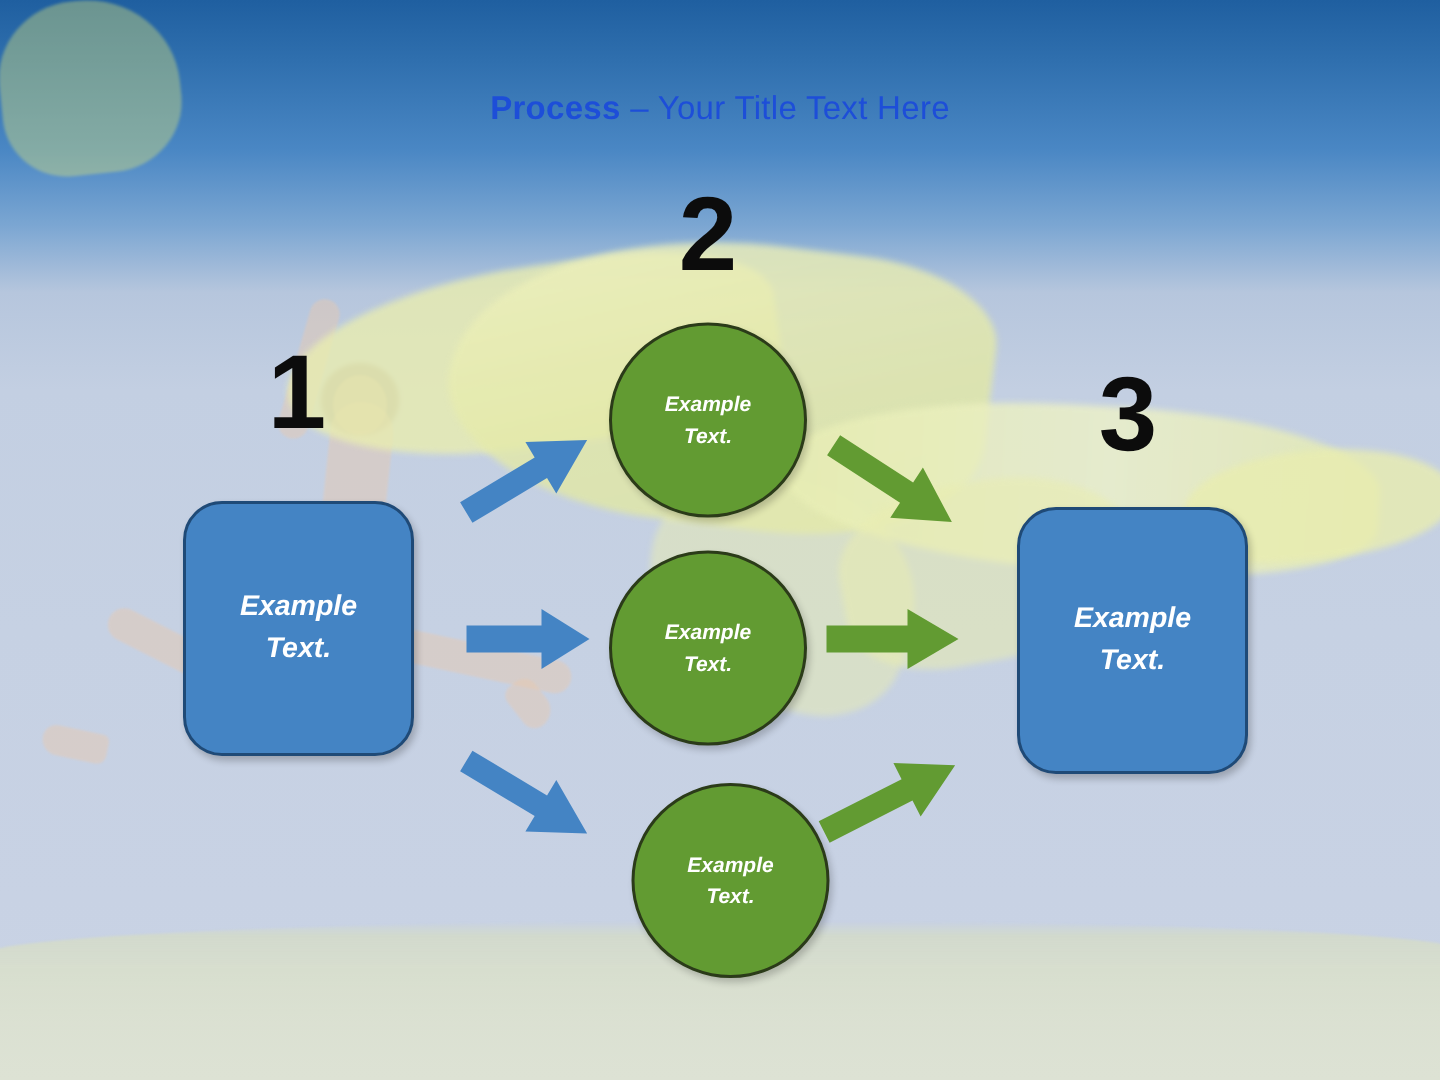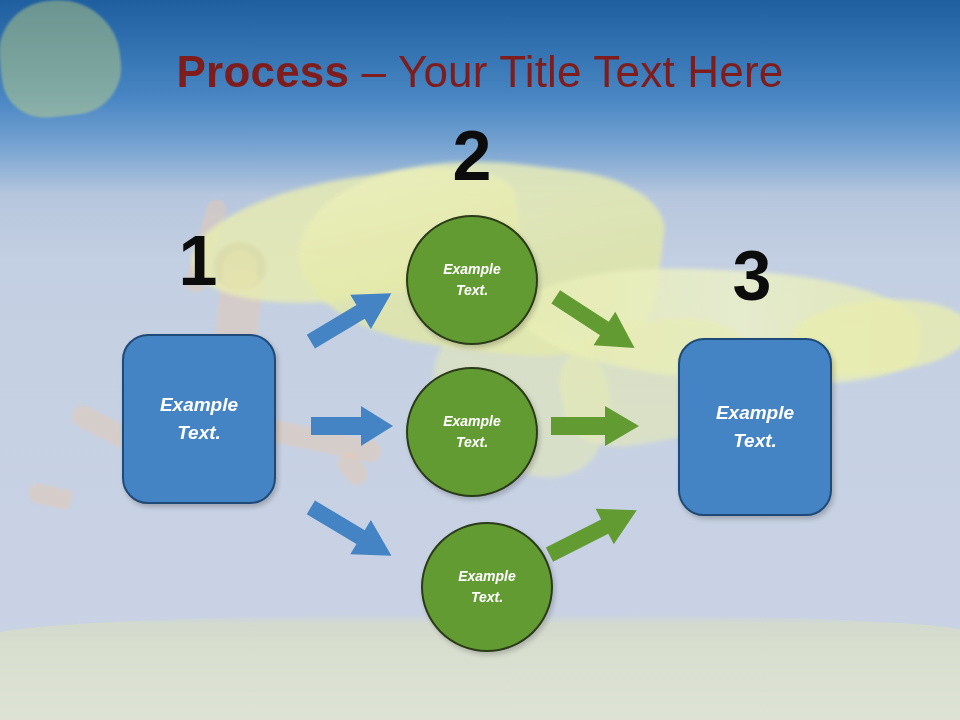--- a/index.html
+++ b/index.html
@@ -169,22 +169,22 @@
     transform: rotate(14deg);
     opacity: 0.5;
   }
 
   
   .title {
     position: absolute;
     left: 0; top: 52px;
     width: 960px;
     text-align: center;
-    color: #7f1d1d;
-    font-size: 44px;
+    color: #1d4ed8;
+    font-size: 22px;
     line-height: 40px;
     letter-spacing: 0.2px;
     white-space: nowrap;
   }
   .title .bold { font-weight: bold; }
   .title .rest { font-weight: normal; }
 
   
   .step-num {
     position: absolute;

